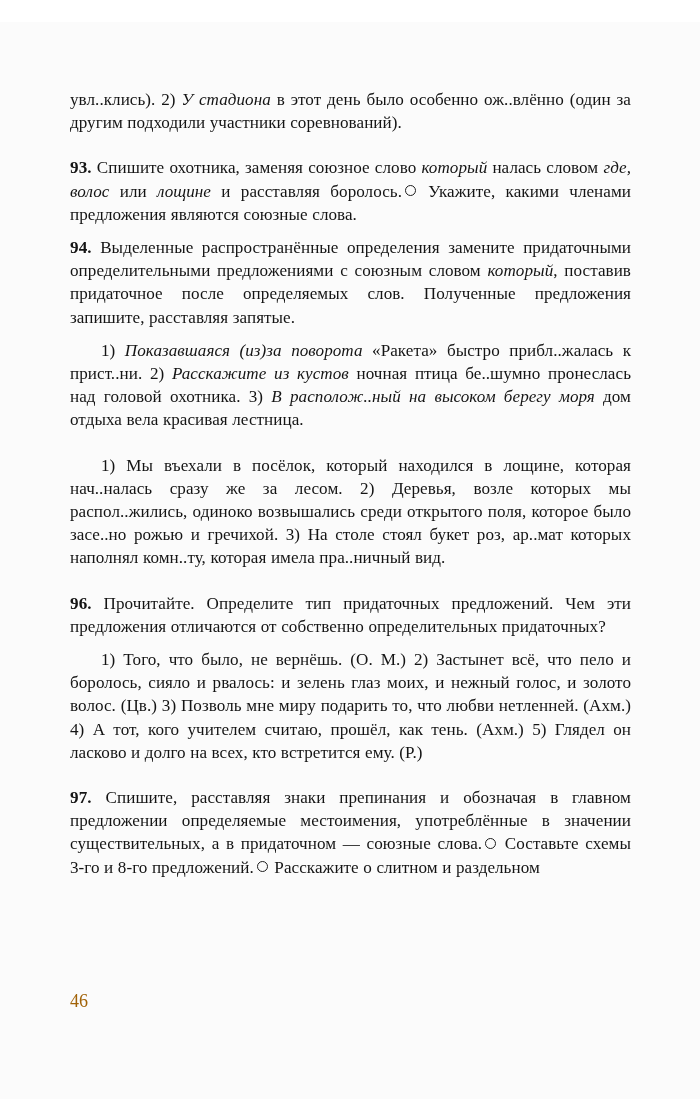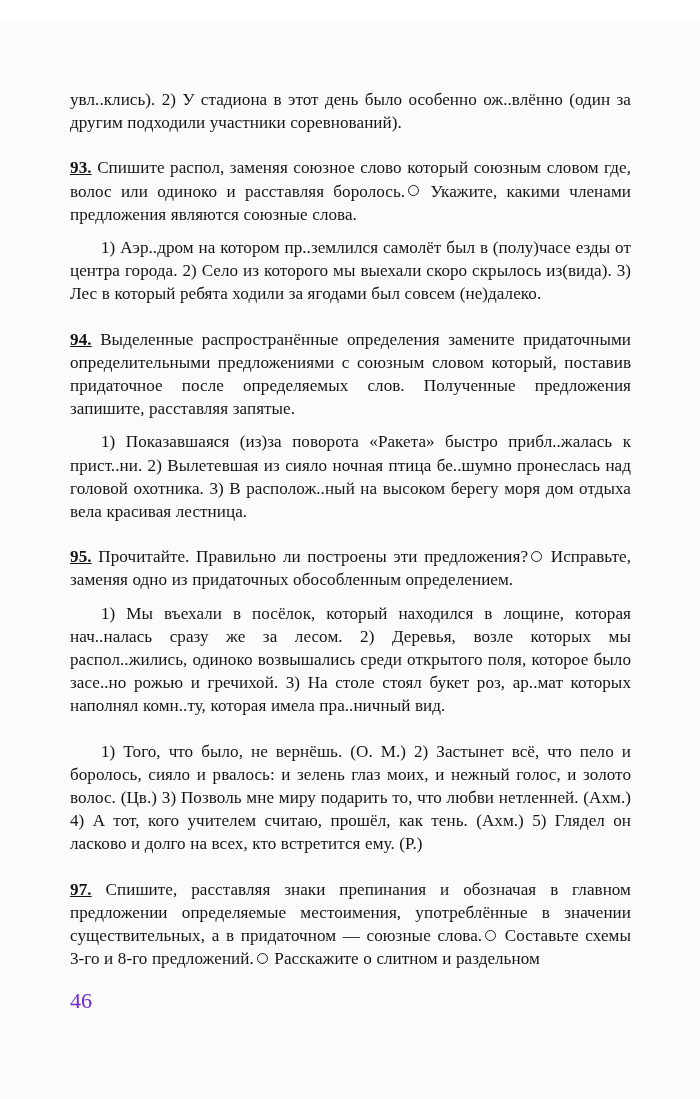--- a/index.html
+++ b/index.html
@@ -56,77 +56,74 @@
   }
   .block.tight {
     margin-bottom: 10px;
   }
   .block:last-child {
     margin-bottom: 4px;
   }
   .exnum {
     font-weight: bold;
     letter-spacing: 0.1px;
-    text-decoration: underline;
   }
   .it {
+    font-style: italic;
   }
   .marker {
     display: inline-block;
     width: 11px;
     height: 11px;
     border: 1.4px solid #1d1d1d;
     border-radius: 50%;
     vertical-align: 0.02em;
     margin: 0 2px 0 3px;
     box-sizing: border-box;
   }
   .folio {
     position: absolute;
     left: 70px;
     top: 991px;
-    font-size: 22px;
+    font-size: 18px;
     line-height: 20px;
-    color: #6d28d9;
+    color: #a16207;
     font-family: "Liberation Serif", "DejaVu Serif", serif;
   }
 </style>
 </head>
 <body>
 
 <div class="page">
   <div class="page-top-strip"></div>
 
   <div class="content">
 
     <div class="block">
       <p class="para"><span>увл..клись). 2) </span><span class="it">У стадиона</span><span> в этот день было особенно ож..влённо (один за другим подходили участники соревнований).</span></p>
     </div>
 
     <div class="block tight">
-      <p class="para"><span class="exnum">93.</span><span> Спишите распол, заменяя союзное слово </span><span class="it">который</span><span> союзным словом </span><span class="it">где, волос</span><span> или </span><span class="it">одиноко</span><span> и расставляя боролось.</span><span class="marker"></span><span> Укажите, какими членами предложения являются союзные слова.</span></p>
-    </div>
-    <div class="block">
-      <p class="para hang">1) Аэр..дром на котором пр..землился самолёт был в (полу)часе езды от центра города. 2) Село из которого мы выехали скоро скрылось из(вида). 3) Лес в который ребята ходили за ягодами был совсем (не)далеко.</p>
+      <p class="para"><span class="exnum">93.</span><span> Спишите охотника, заменяя союзное слово </span><span class="it">который</span><span> налась словом </span><span class="it">где, волос</span><span> или </span><span class="it">лощине</span><span> и расставляя боролось.</span><span class="marker"></span><span> Укажите, какими членами предложения являются союзные слова.</span></p>
     </div>
 
     <div class="block tight">
       <p class="para"><span class="exnum">94.</span><span> Выделенные распространённые определения замените придаточными определительными предложениями с союзным словом </span><span class="it">который</span><span>, поставив придаточное после определяемых слов. Полученные предложения запишите, расставляя запятые.</span></p>
     </div>
     <div class="block">
-      <p class="para hang"><span>1) </span><span class="it">Показавшаяся (из)за поворота</span><span> «Ракета» быстро прибл..жалась к прист..ни. 2) </span><span class="it">Вылетевшая из сияло</span><span> ночная птица бе..шумно пронеслась над головой охотника. 3) </span><span class="it">В располож..ный на высоком берегу моря</span><span> дом отдыха вела красивая лестница.</span></p>
+      <p class="para hang"><span>1) </span><span class="it">Показавшаяся (из)за поворота</span><span> «Ракета» быстро прибл..жалась к прист..ни. 2) </span><span class="it">Расскажите из кустов</span><span> ночная птица бе..шумно пронеслась над головой охотника. 3) </span><span class="it">В располож..ный на высоком берегу моря</span><span> дом отдыха вела красивая лестница.</span></p>
     </div>
 
-    <div class="block tight">
-      <p class="para"><span class="exnum">95.</span><span> Прочитайте. Правильно ли построены эти предложения?</span><span class="marker"></span><span> Исправьте, заменяя одно из придаточных обособленным определением.</span></p>
-    </div>
     <div class="block">
       <p class="para hang">1) Мы въехали в посёлок, который находился в лощине, которая нач..налась сразу же за лесом. 2) Деревья, возле которых мы распол..жились, одиноко возвышались среди открытого поля, которое было засе..но рожью и гречихой. 3) На столе стоял букет роз, ар..мат которых наполнял комн..ту, которая имела пра..ничный вид.</p>
     </div>
 
+    <div class="block tight">
+      <p class="para"><span class="exnum">96.</span><span> Прочитайте. Определите тип придаточных предложений. Чем эти предложения отличаются от собственно определительных придаточных?</span></p>
+    </div>
     <div class="block">
       <p class="para hang">1) Того, что было, не вернёшь. (О. М.) 2) Застынет всё, что пело и боролось, сияло и рвалось: и зелень глаз моих, и нежный голос, и золото волос. (Цв.) 3) Позволь мне миру подарить то, что любви нетленней. (Ахм.) 4) А тот, кого учителем считаю, прошёл, как тень. (Ахм.) 5) Глядел он ласково и долго на всех, кто встретится ему. (Р.)</p>
     </div>
 
     <div class="block">
       <p class="para"><span class="exnum">97.</span><span> Спишите, расставляя знаки препинания и обозначая в главном предложении определяемые местоимения, употреблённые в значении существительных, а в придаточном — союзные слова.</span><span class="marker"></span><span> Составьте схемы 3-го и 8-го предложений.</span><span class="marker"></span><span> Расскажите о слитном и раздельном</span></p>
     </div>
 
   </div>
 

